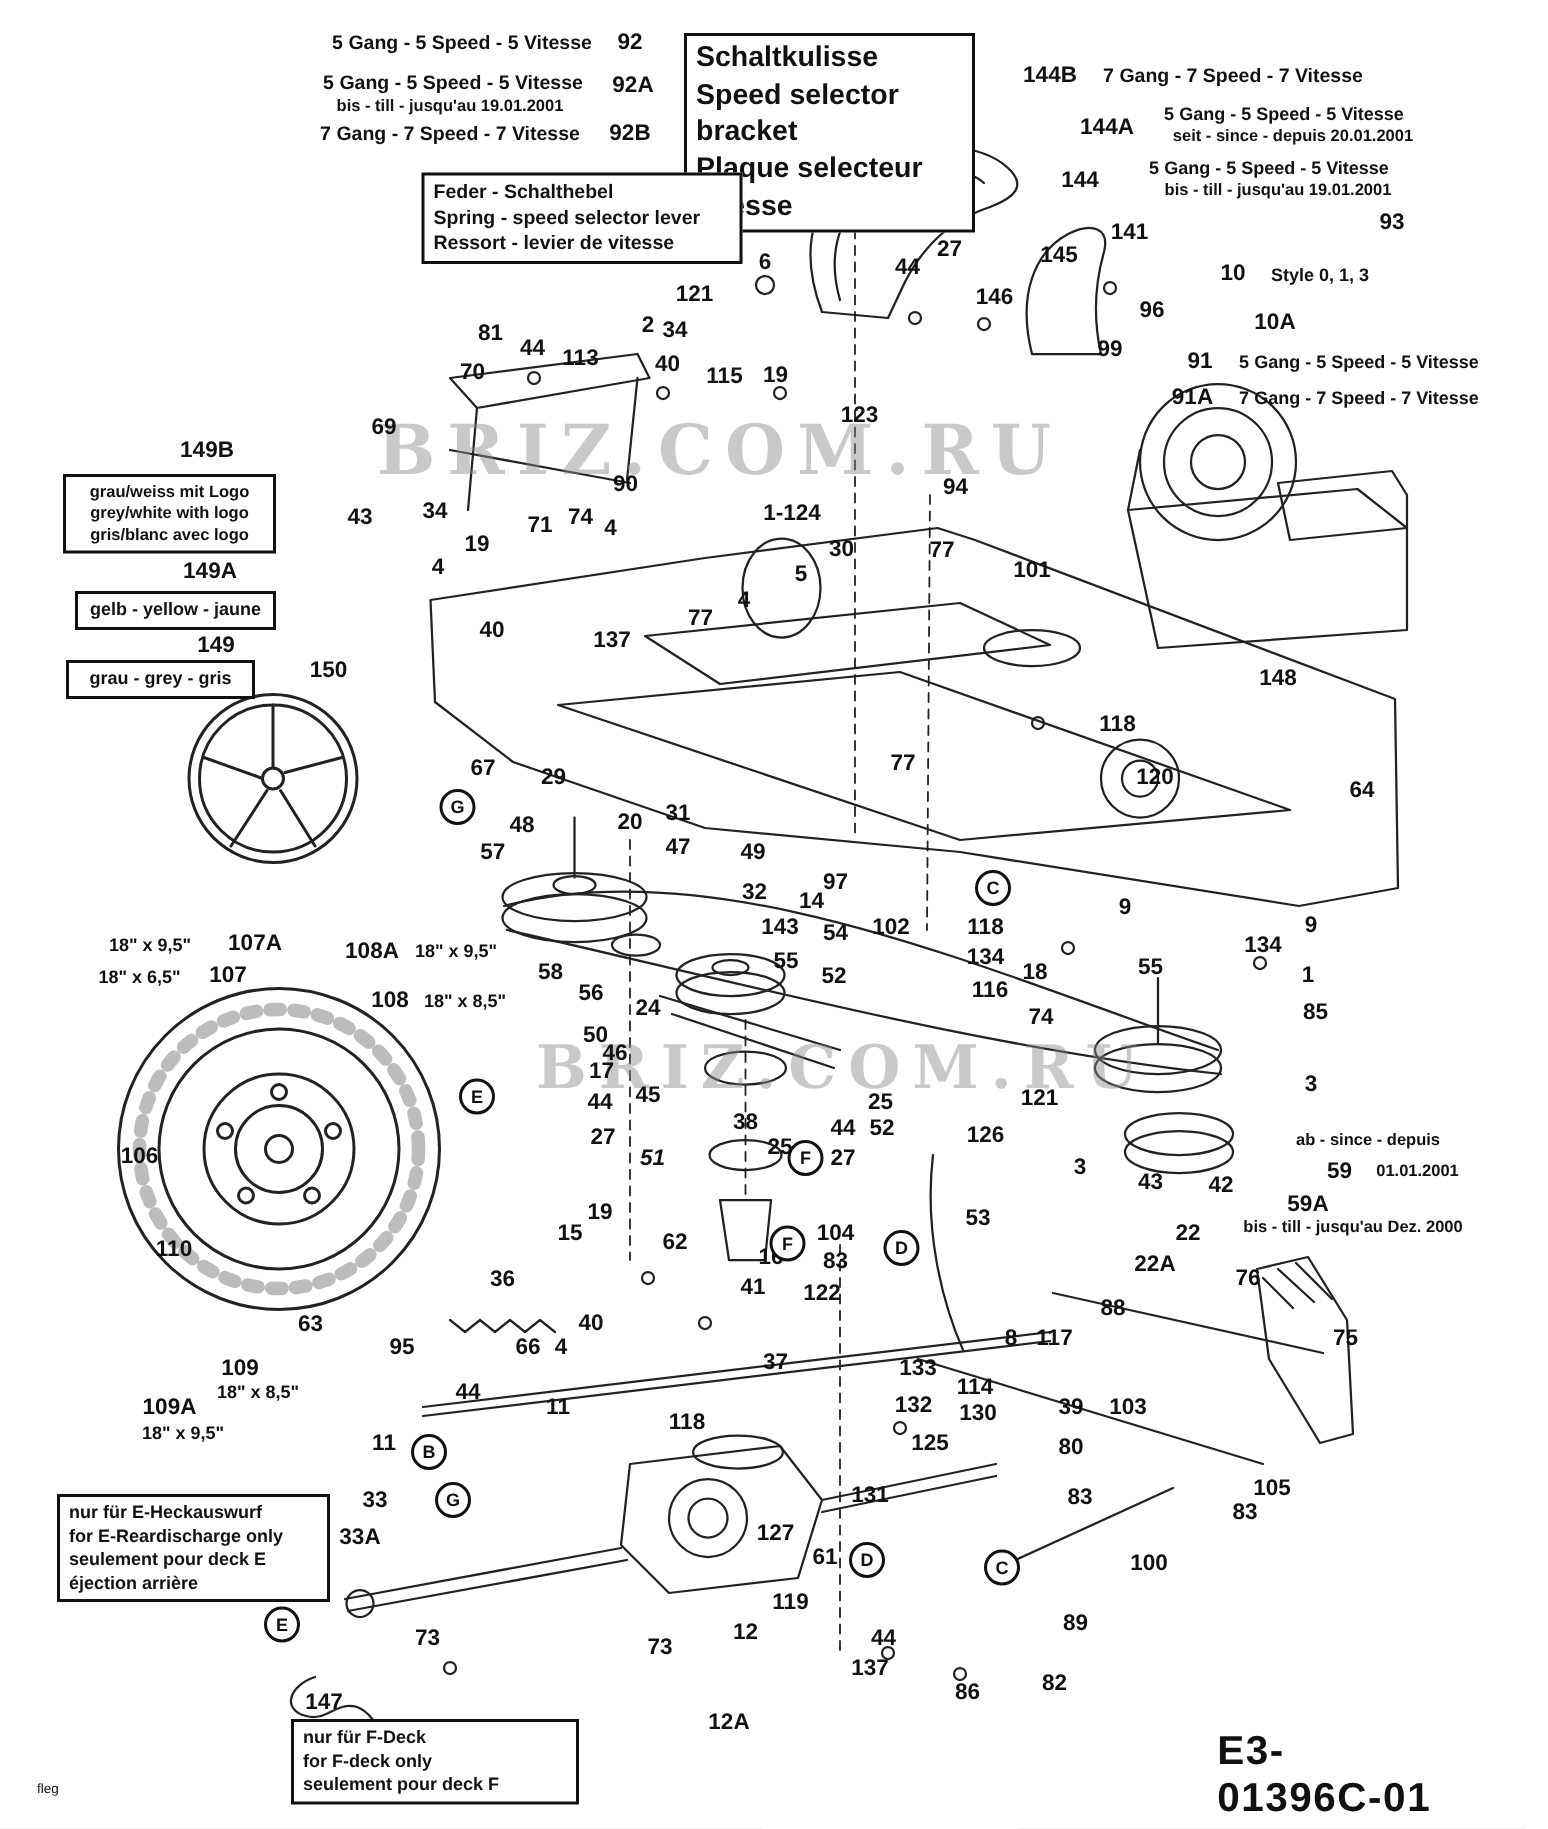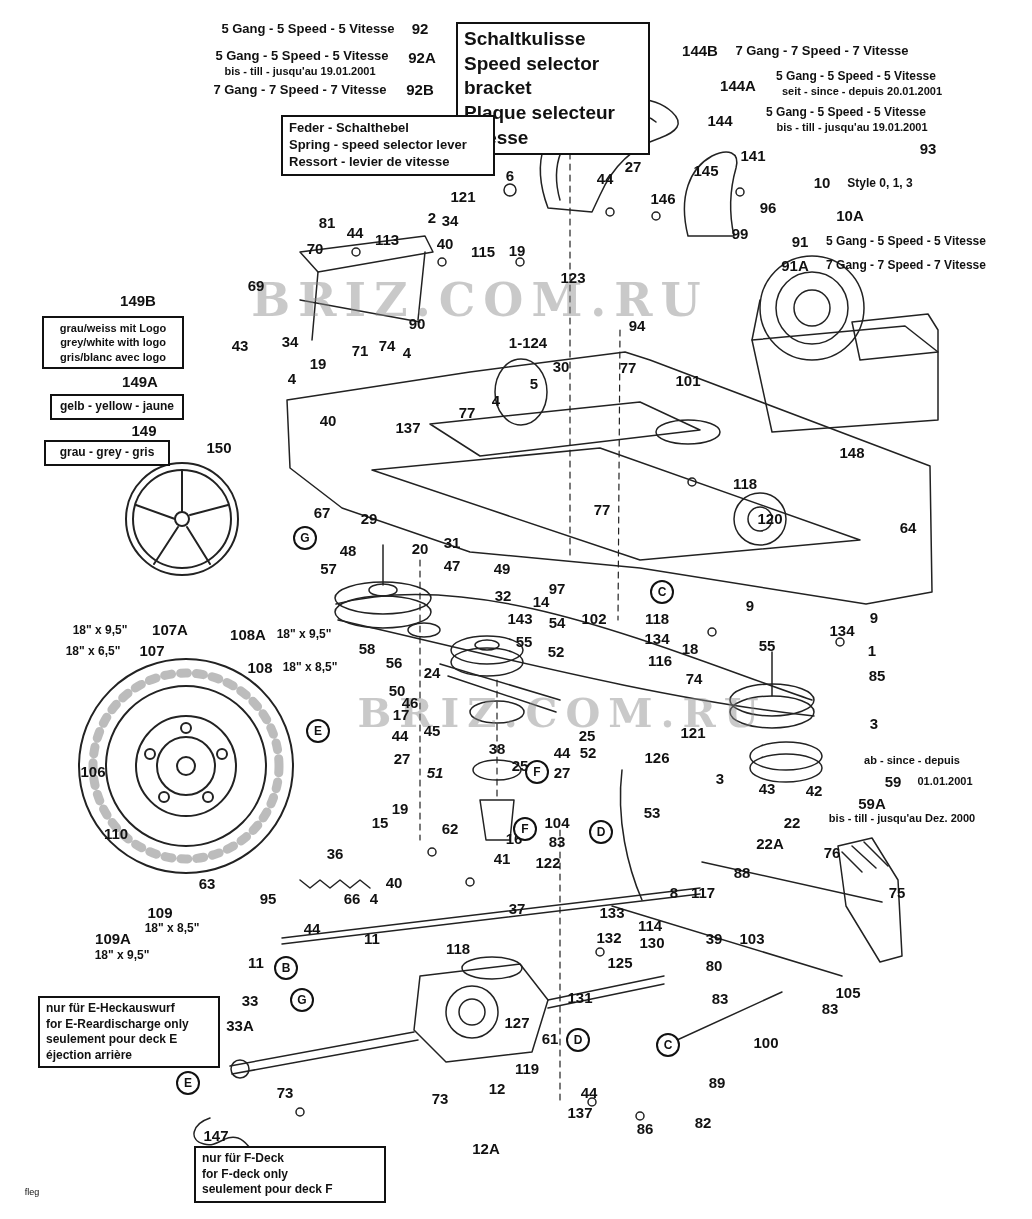--- a/index.html
+++ b/index.html
@@ -397,13 +397,14 @@
       <div class="cletter" style="left: 302px; top: 1000px;">G</div>
       <div class="cletter" style="left: 188px; top: 1083px;">E</div>
       <div class="cletter" style="left: 578px; top: 1040px;">D</div>
       <div class="cletter" style="left: 668px; top: 1045px;">C</div>
     </div>
   <div id="wmark-layer">
       <div class="wmark" style="left: 480px; top: 300px; font-size: 46px;">BRIZ.COM.RU</div>
       <div class="wmark" style="left: 562px; top: 712px; font-size: 40px;">BRIZ.COM.RU</div>
     </div>
 
+  <div class="doc-number" style="left:885px;top:1183px;">E3-01396C-01</div>
 </div>
 
 </body></html>

